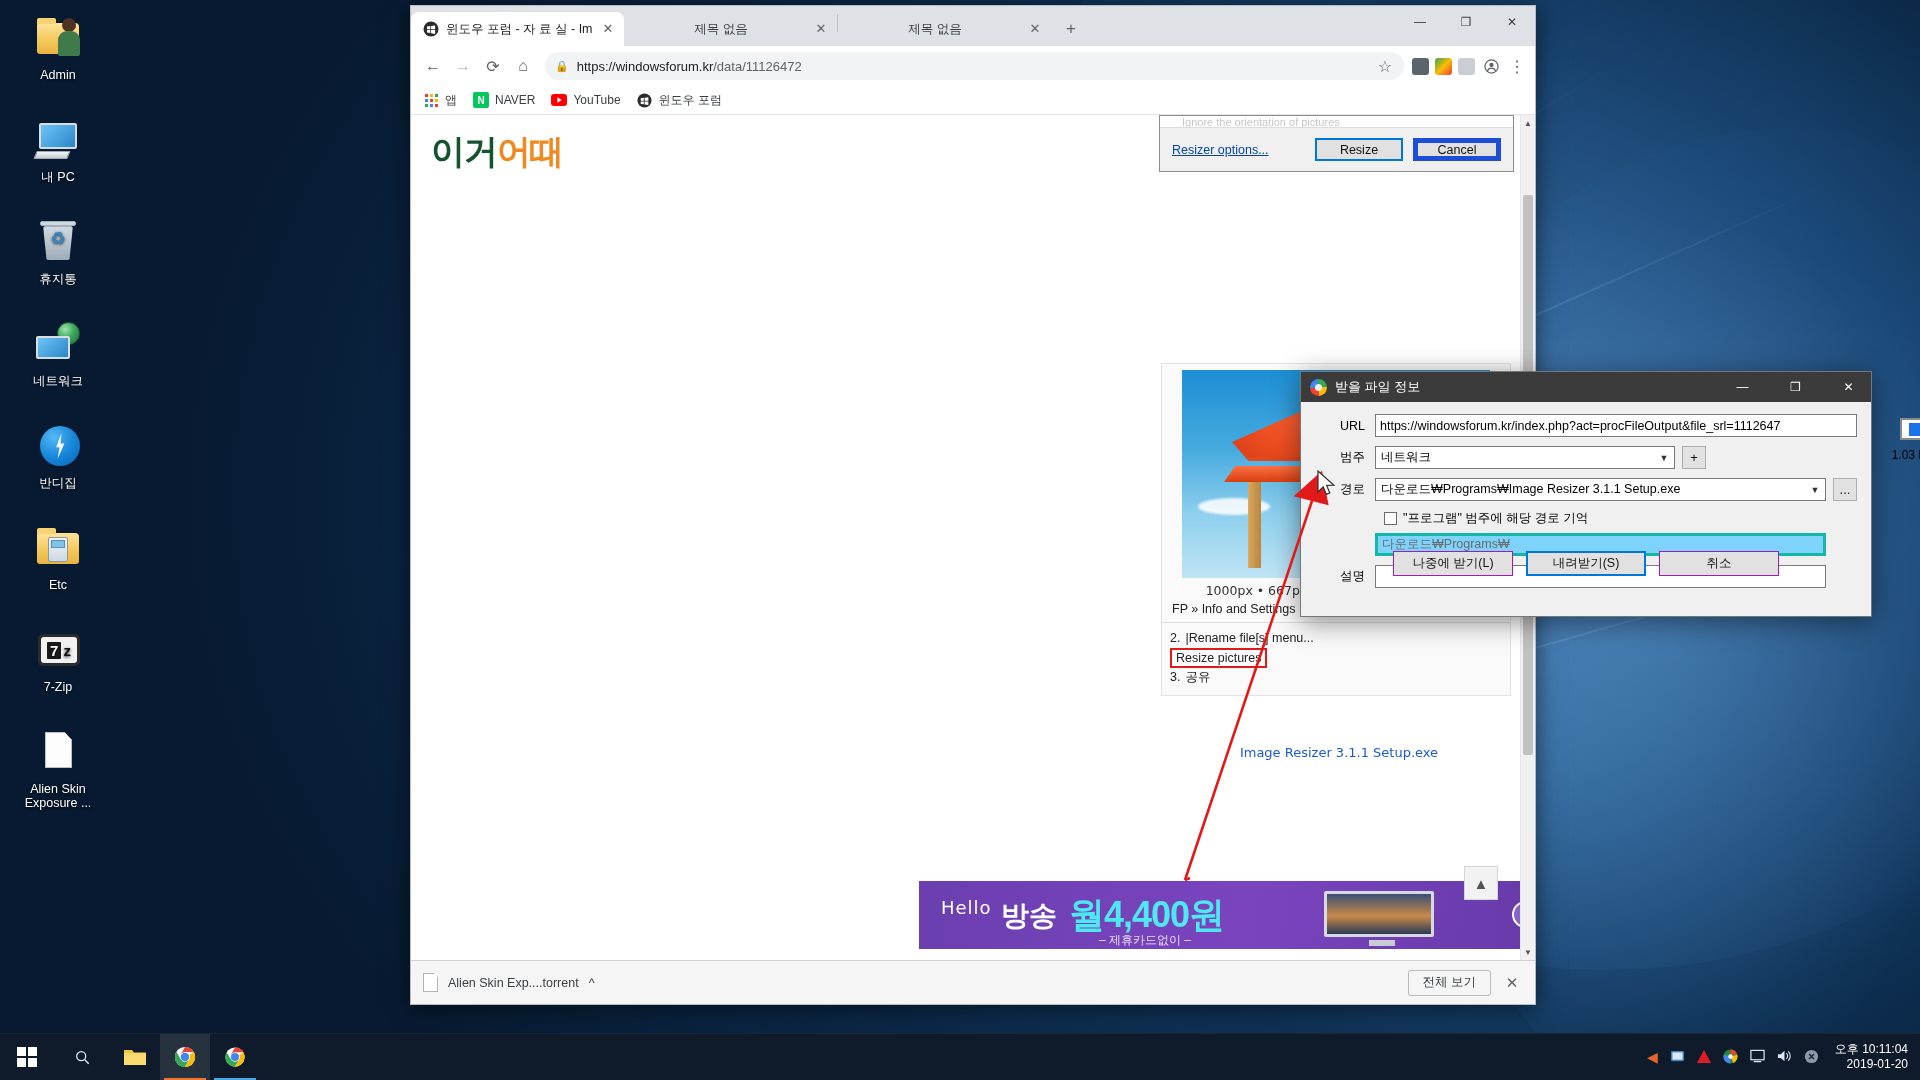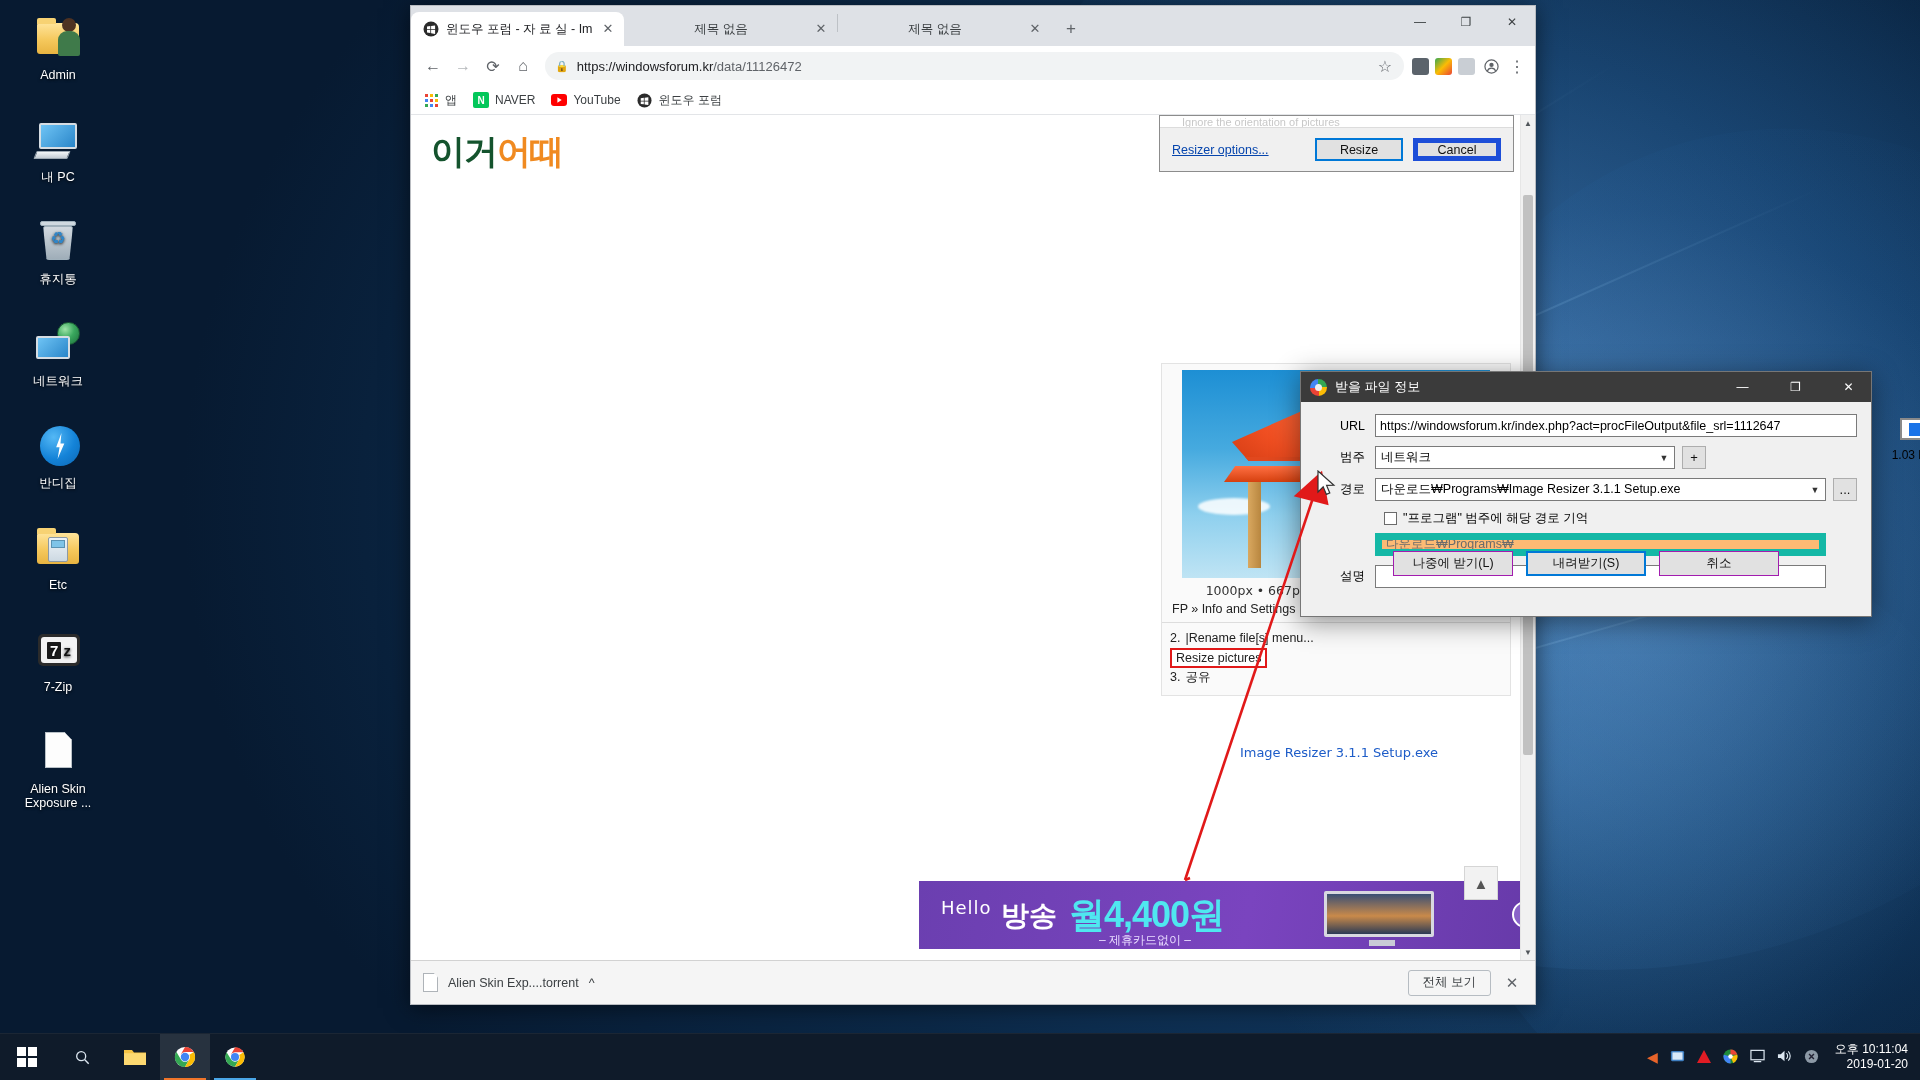--- a/index.html
+++ b/index.html
@@ -363,21 +363,21 @@
   .idm-logo:after { content:""; position:absolute; inset:5px; border-radius:50%; background:#f0f0f0; }
 
   #dldlg .body { position:relative; padding:12px 14px 0 14px; }
   .frow { display:flex; align-items:center; margin-bottom:9px; }
   .flabel { width:60px; text-align:right; padding-right:10px; font-size:12.5px; }
   .fin {
     flex:1; height:23px; background:#fff; border:1px solid #7a7a7a;
     display:flex; align-items:center; padding:0 4px; font-size:12.5px;
     overflow:hidden; white-space:nowrap;
   }
-  .fin.grey { background:#fdba74; border:7px solid #14b8a6; color:#6b6b6b; }
+  .fin.grey { background:#7dd3fc; border:3px solid #14b8a6; color:#6b6b6b; }
   .combo {
     flex:1; height:23px; background:#fff; border:1px solid #7a7a7a;
     display:flex; align-items:center; padding:0 0 0 5px; font-size:12.5px; position:relative;
   }
   .combo .cv { flex:1; white-space:nowrap; overflow:hidden; }
   .combo .carrow { width:20px; text-align:center; font-size:9px; color:#333; }
   .sqbtn {
     width:24px; height:23px; margin-left:7px; background:#e1e1e1; border:1px solid #adadad;
     display:flex; align-items:center; justify-content:center; font-size:13px; color:#111;
   }

